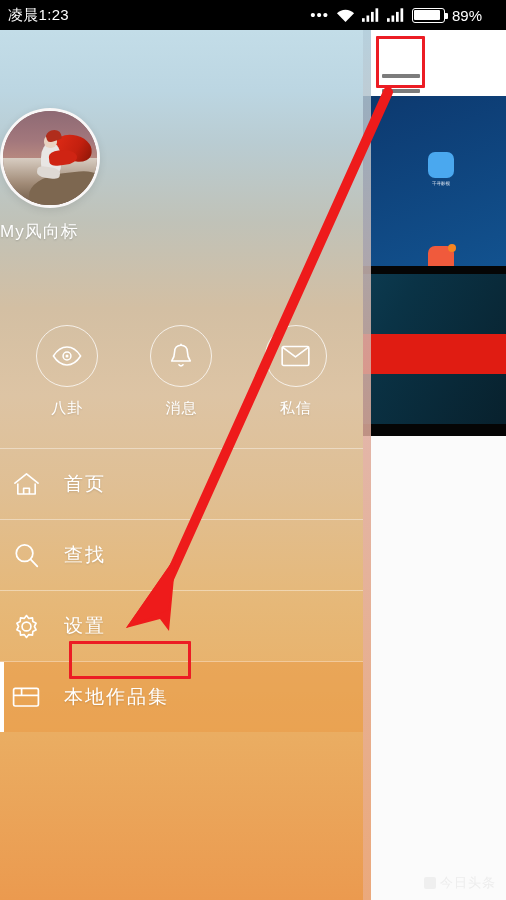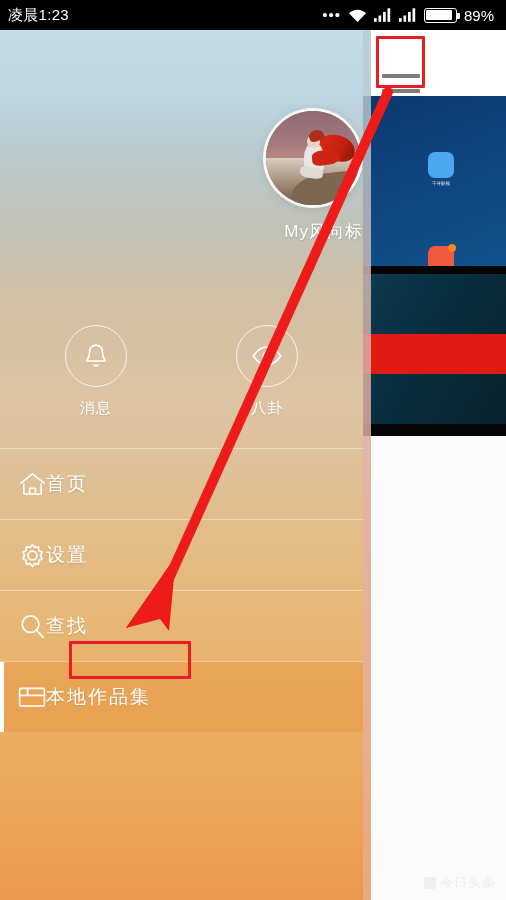--- a/index.html
+++ b/index.html
@@ -5,21 +5,21 @@
   * { margin:0; padding:0; box-sizing:border-box; }
   html,body { width:506px; height:900px; background:#ffffff; overflow:hidden; }
   body { font-family:"Liberation Sans","DejaVu Sans",sans-serif; }
 
   #screen { position:relative; width:506px; height:900px; overflow:hidden; background:#f2f2f2; }
 
   
   .statusbar{
     position:absolute; left:0; top:0; width:506px; height:30px;
     background:#000; color:#fff; display:flex; align-items:center;
-    padding:0 12px 0 8px; z-index:60;
+    padding:0 24px 0 8px; z-index:60;
   }
   .sb-time{ font-size:15px; letter-spacing:.3px; }
   .sb-right{ margin-left:auto; display:flex; align-items:center; gap:7px; }
   .sb-dots{ font-size:15px; letter-spacing:1px; line-height:10px; }
   .sb-batt{
     width:33px; height:15px; border:1.6px solid #fff; border-radius:3px;
     position:relative; display:inline-block;
   }
   .sb-batt:after{
     content:""; position:absolute; right:-4px; top:4px; width:2.5px; height:6px;
@@ -86,21 +86,21 @@
        #c3dde8 0%, #bcd6e2 7%, #b9ccd2 13%,
        #c0c2b8 22%, #d3bfa3 32%, #ddc4a4 42%,
        #e0bf93 53%, #e6b878 66%, #eaae63 80%, #eb9a4f 100%);
     overflow:hidden;
   }
   .drawer-shadow{
     position:absolute; left:363px; top:30px; width:8px; height:870px; z-index:29;
     background:linear-gradient(180deg, rgba(170,200,215,.85), rgba(222,170,155,.85) 45%, rgba(233,160,110,.9));
   }
 
-  .avatar-wrap{ position:absolute; left:0; right:0; top:78px; display:flex; flex-direction:column; align-items:flex-end; }
+  .avatar-wrap{ position:absolute; left:0; right:0; top:78px; display:flex; flex-direction:column; align-items:flex-start; }
   .avatar{
     width:100px; height:100px; border-radius:50%; border:3px solid rgba(255,255,255,.95);
     overflow:hidden; position:relative; box-shadow:0 2px 8px rgba(0,0,0,.10);
     background:#8a6a6a;
   }
   .av-sky{ position:absolute; left:0; right:0; top:0; height:52%; background:linear-gradient(180deg,#8e6a74 0%,#a2777c 60%,#b98a80 100%); }
   .av-ground{ position:absolute; left:0; right:0; bottom:0; height:50%; background:linear-gradient(180deg,#d8cdc2 0%,#a08a76 55%,#6e5a47 100%); }
   .av-rock{ position:absolute; left:28%; bottom:-8%; width:80%; height:42%; background:#7d6750; border-radius:48% 30% 14% 10%; transform:rotate(-6deg);}
   .av-body{ position:absolute; left:40%; top:34%; width:22%; height:34%; background:#e8e6e4; border-radius:45% 45% 30% 35%;}
   .av-head{ position:absolute; left:44%; top:26%; width:13%; height:13%; background:#e9d3c2; border-radius:50%;}
@@ -121,21 +121,21 @@
   }
   .quick{ display:flex; flex-direction:column; align-items:center; width:90px; }
   .qcircle{
     width:62px; height:62px; border-radius:50%; border:1.4px solid rgba(255,255,255,.75);
     display:flex; align-items:center; justify-content:center;
   }
   .qlabel{ margin-top:12px; font-size:15px; color:#fff; letter-spacing:1px; text-shadow:0 1px 2px rgba(0,0,0,.13); }
 
   .menu{ position:absolute; left:0; right:0; top:418px; }
   .menu-item{
-    height:71px; display:flex; align-items:center; padding-left:18px; 
+    height:71px; display:flex; align-items:center; padding-left:12px; gap:24px;
     border-top:1px solid rgba(255,255,255,.40); position:relative;
   }
   .menu-item .mlabel{ font-size:19px; color:#ffffff; letter-spacing:2px; text-shadow:0 1px 2px rgba(0,0,0,.14); }
   .menu-item.selected{ background:rgba(233,148,60,.42);align-items:center; }
   .menu-item.selected:before{
     content:""; position:absolute; left:0; top:0; bottom:0; width:4px; background:#ffffff;
   }
   .micon{ width:28px; height:28px; display:flex; align-items:center; justify-content:center; }
 
   
@@ -270,77 +270,86 @@
         <div class="av-hair"></div>
         <div class="av-cape2"></div>
       </div>
       <div class="username">My风向标</div>
     </div>
 
     <div class="quick-row">
 
       <div class="quick">
         <div class="qcircle">
+          <svg width="30" height="22" viewBox="0 0 32 22">
+            <path d="M1.5 11C6 4 11 1.5 16 1.5S26 4 30.5 11C26 18 21 20.5 16 20.5S6 18 1.5 11Z" fill="none" stroke="#fff" stroke-width="1.6"></path>
+            <circle cx="16" cy="11" r="4.2" fill="none" stroke="#fff" stroke-width="1.6"></circle>
+            <circle cx="16" cy="11" r="1.6" fill="#fff"></circle>
+          </svg>
+        </div>
+        <div class="qlabel">八卦</div>
+      </div>
+
+      <div class="quick">
+        <div class="qcircle">
           <svg width="24" height="27" viewBox="0 0 24 27">
             <path d="M12 2.2c-4 0-6.4 2.8-6.4 6.6 0 5.2-1.6 7.4-2.9 9.2h18.6c-1.3-1.8-2.9-4-2.9-9.2 0-3.8-2.4-6.6-6.4-6.6Z" fill="none" stroke="#fff" stroke-width="1.6" stroke-linejoin="round"></path>
             <path d="M9.6 21.3a2.6 2.6 0 0 0 4.8 0" fill="none" stroke="#fff" stroke-width="1.6"></path>
             <path d="M12 2.2V.8" stroke="#fff" stroke-width="1.6"></path>
           </svg>
         </div>
         <div class="qlabel">消息</div>
       </div>
 
       <div class="quick">
         <div class="qcircle">
-          <svg width="30" height="22" viewBox="0 0 32 22">
-            <path d="M1.5 11C6 4 11 1.5 16 1.5S26 4 30.5 11C26 18 21 20.5 16 20.5S6 18 1.5 11Z" fill="none" stroke="#fff" stroke-width="1.6"></path>
-            <circle cx="16" cy="11" r="4.2" fill="none" stroke="#fff" stroke-width="1.6"></circle>
-            <circle cx="16" cy="11" r="1.6" fill="#fff"></circle>
-          </svg>
-        </div>
-        <div class="qlabel">八卦</div>
-      </div>
-
+          <svg width="29" height="22" viewBox="0 0 30 22">
+            <rect x="1.2" y="1.2" width="27.6" height="19.6" rx="1.6" fill="none" stroke="#fff" stroke-width="1.7"></rect>
+            <path d="M1.8 2 15 12 28.2 2" fill="none" stroke="#fff" stroke-width="1.7" stroke-linejoin="round"></path>
+          </svg>
+        </div>
+        <div class="qlabel">私信</div>
+      </div>
     </div>
 
     <div class="menu">
 
       <div class="menu-item">
         <span class="micon">
           <svg width="27" height="26" viewBox="0 0 28 26">
             <path d="M2 12.2 14 2.4l12 9.8" fill="none" stroke="#fff" stroke-width="1.7" stroke-linejoin="round" stroke-linecap="round"></path>
             <path d="M5 12.4V23.4h18V12.4" fill="none" stroke="#fff" stroke-width="1.7" stroke-linejoin="round"></path>
             <path d="M11 23.4v-6h6v6" fill="none" stroke="#fff" stroke-width="1.7" stroke-linejoin="round"></path>
           </svg>
         </span>
         <span class="mlabel">首页</span>
+      </div>
+
+      <div class="menu-item">
+        <span class="micon">
+          <svg width="27" height="27" viewBox="0 0 28 28">
+            <circle cx="12" cy="11.6" r="8.6" fill="none" stroke="#fff" stroke-width="1.8"></circle>
+            <path d="M18.3 18 25.2 25.2" stroke="#fff" stroke-width="1.8" stroke-linecap="round"></path>
+          </svg>
+        </span>
+        <span class="mlabel">查找</span>
       </div>
 
       <div class="menu-item">
         <span class="micon">
           <svg width="27" height="27" viewBox="0 0 28 28">
             <g fill="none" stroke="#fff" stroke-width="1.7" stroke-linejoin="round">
               <path d="M14 2.6 16.4 5.6 20.2 5 20.6 8.8 24 10.6 22.2 14 24 17.4 20.6 19.2 20.2 23 16.4 22.4 14 25.4 11.6 22.4 7.8 23 7.4 19.2 4 17.4 5.8 14 4 10.6 7.4 8.8 7.8 5 11.6 5.6Z"></path>
               <circle cx="14" cy="14" r="4.6"></circle>
             </g>
           </svg>
         </span>
         <span class="mlabel">设置</span>
       </div>
 
-      <div class="menu-item">
-        <span class="micon">
-          <svg width="27" height="27" viewBox="0 0 28 28">
-            <circle cx="12" cy="11.6" r="8.6" fill="none" stroke="#fff" stroke-width="1.8"></circle>
-            <path d="M18.3 18 25.2 25.2" stroke="#fff" stroke-width="1.8" stroke-linecap="round"></path>
-          </svg>
-        </span>
-        <span class="mlabel">查找</span>
-      </div>
-
       <div class="menu-item selected">
         <span class="micon">
           <svg width="28" height="24" viewBox="0 0 28 24">
             <rect x="1.6" y="3.4" width="24.8" height="17.6" rx="1.6" fill="none" stroke="#fff" stroke-width="1.7"></rect>
             <path d="M1.6 10.4h24.8" stroke="#fff" stroke-width="1.7"></path>
             <path d="M9.6 3.4v7" stroke="#fff" stroke-width="1.7"></path>
           </svg>
         </span>
         <span class="mlabel">本地作品集</span>
       </div>

